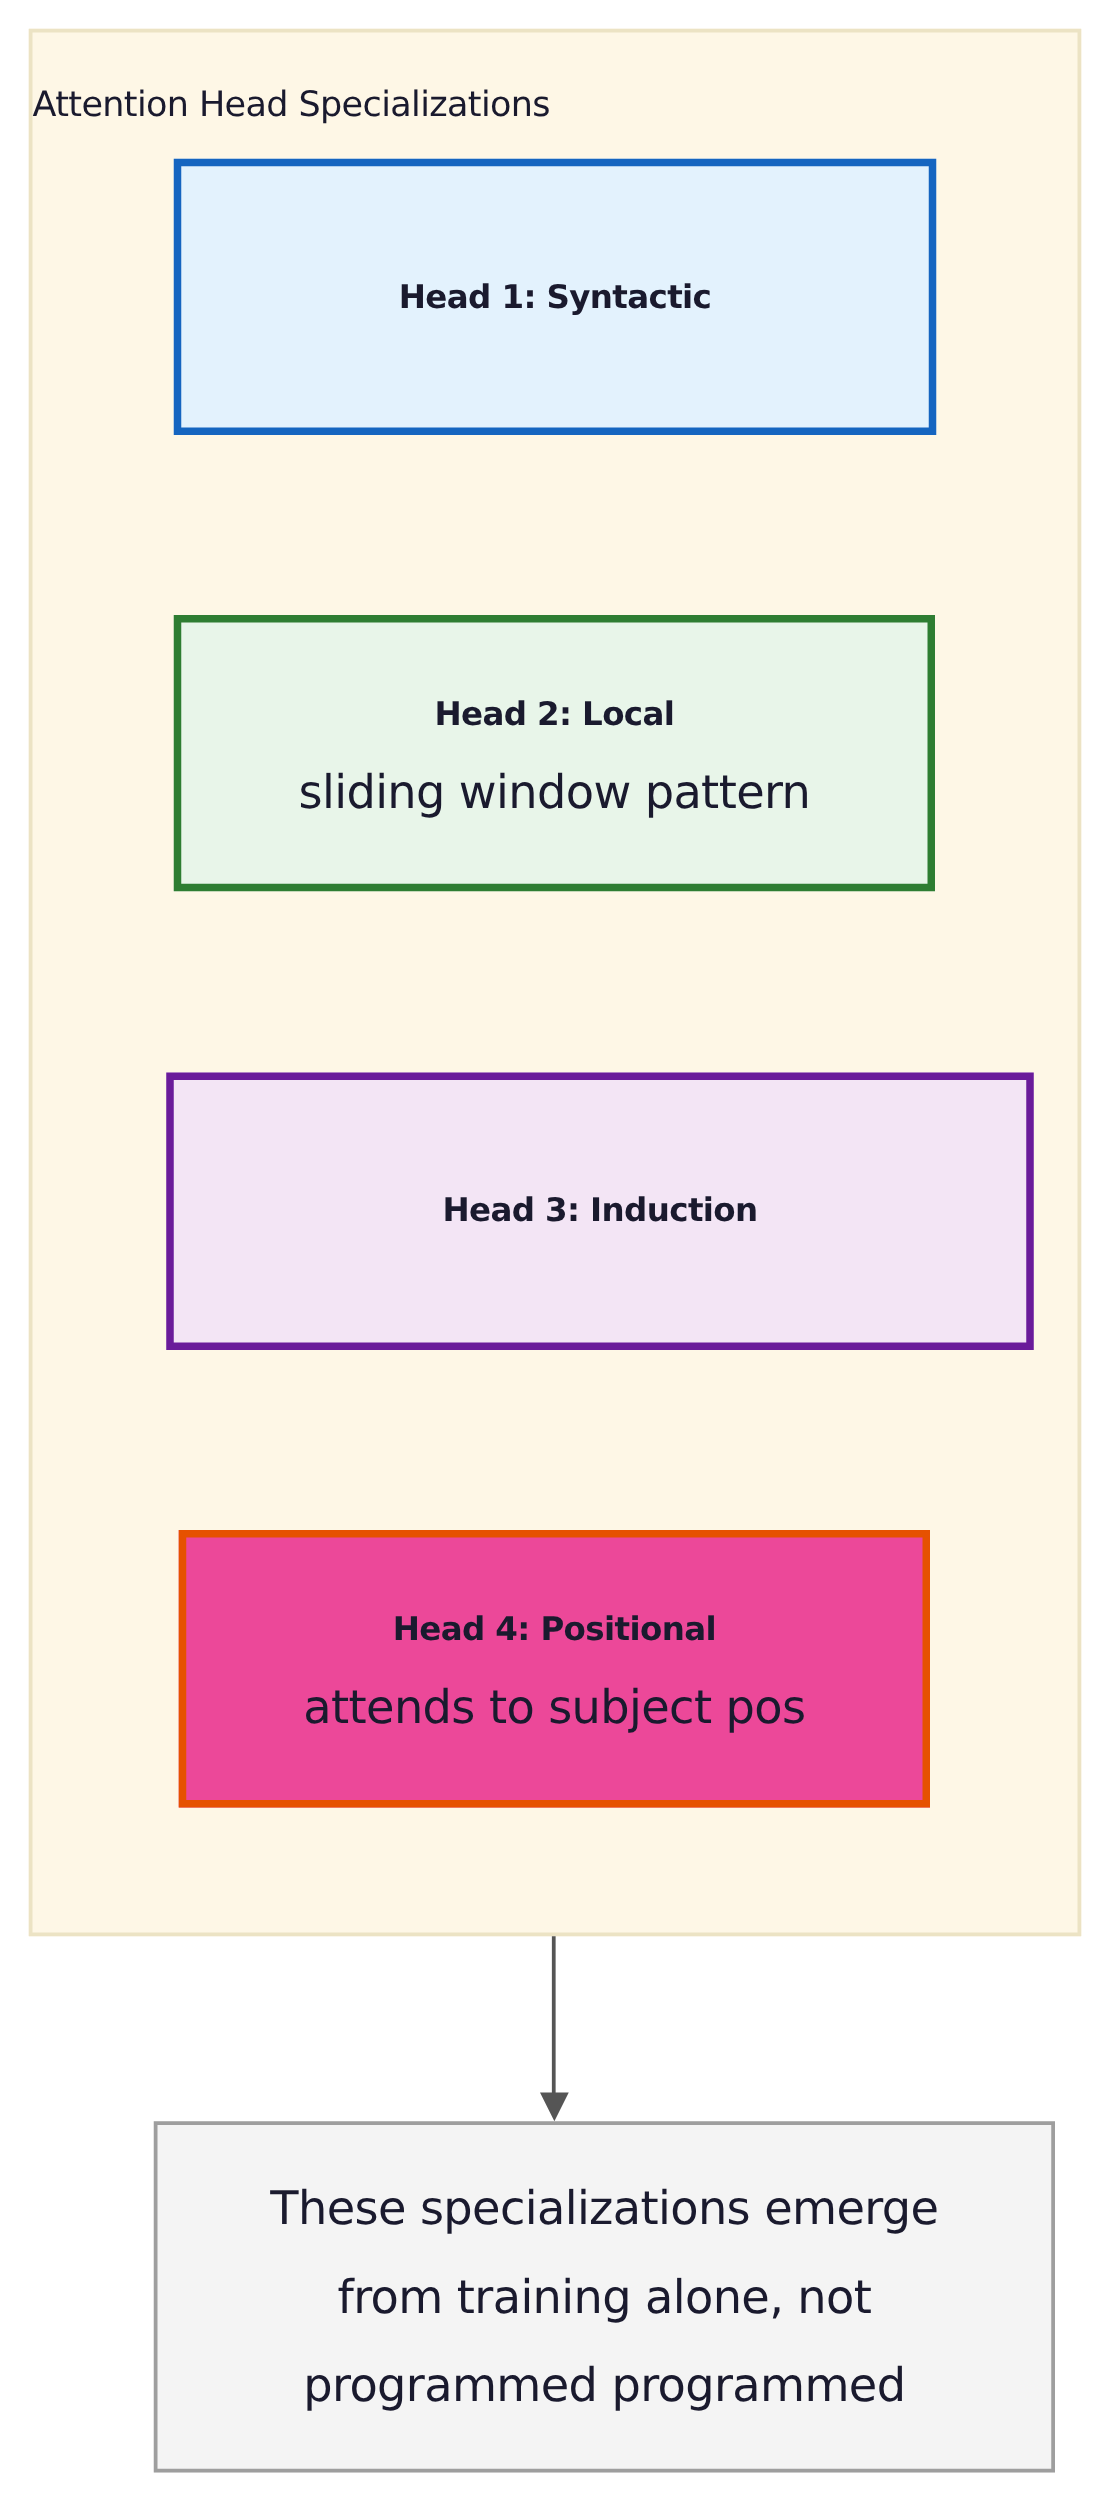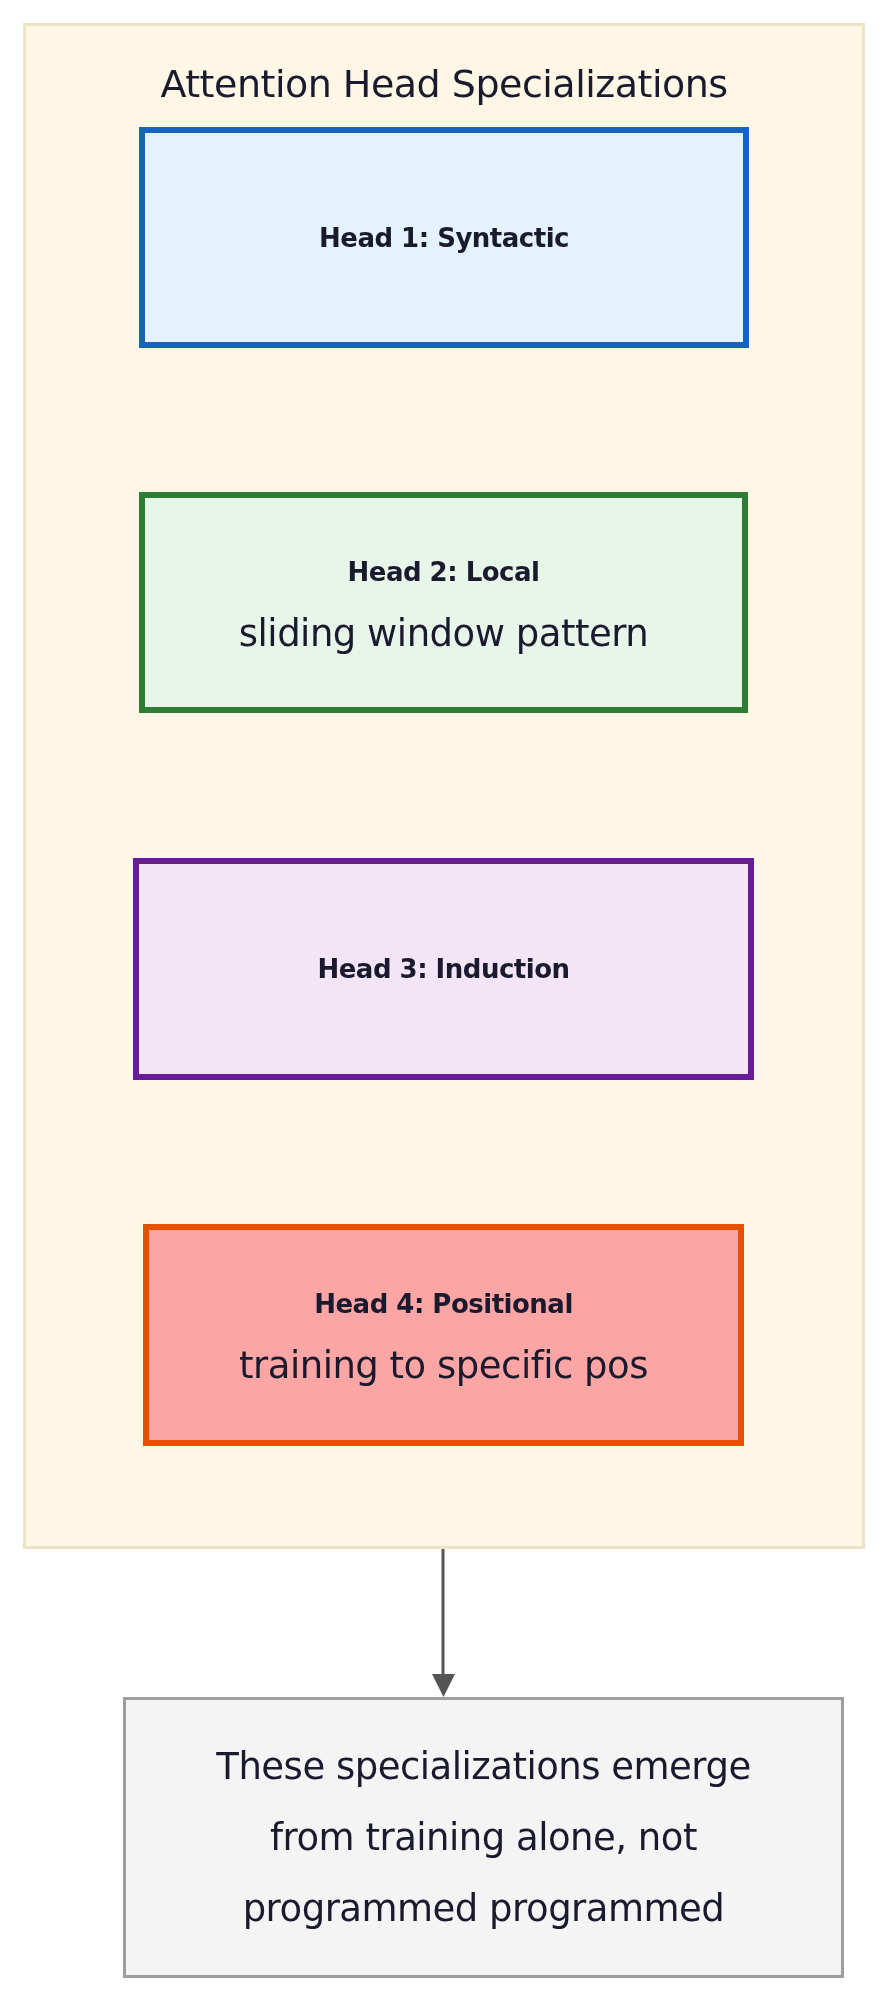--- a/index.html
+++ b/index.html
@@ -1,21 +1,21 @@
 <!DOCTYPE html>
 <html><head>
 <meta charset="utf-8">
 <style>
   html, body { margin:0; padding:0; background:#ffffff; }
   body { width:888px; height:2001px; position:relative; overflow:hidden;
          font-family:"DejaVu Sans", "Liberation Sans", sans-serif; color:#1a1a2e; }
   .cluster { position:absolute; left:23px; top:23px; width:836px; height:1520px;
              background:#fef7e6; border:3px solid #ece3c4; }
   .cluster-title { position:absolute; left:0; width:100%; top:38px; margin:0;
-                   text-align:center; font-size:38px; font-weight:normal; line-height:40px;
+                   text-align:left; font-size:28px; font-weight:normal; line-height:40px;
                    letter-spacing:-0.5px; }
   .node { position:absolute; box-sizing:border-box; border-width:6px; border-style:solid;
           display:flex; flex-direction:column; align-items:center; justify-content:center; }
   .node .t { font-weight:bold; font-size:26px; line-height:62px; letter-spacing:-0.5px; }
   .node .s { font-size:37px; line-height:62px; letter-spacing:-0.5px; }
   .arrow { position:absolute; left:0; top:0; }
   .note { position:absolute; left:83px; top:1697px; width:721px; height:281px;
           box-sizing:border-box; background:#f4f4f4; border:3px solid #9e9e9e;
           display:flex; flex-direction:column; align-items:center; justify-content:center;margin-left:40px; }
   .note .line { font-size:37px; line-height:71px; letter-spacing:-0.5px; }
@@ -29,27 +29,27 @@
 
 <div class="node" style="left:139px; top:127px; width:610px; height:221px; border-color:#1565c0; background:#e3f2fd;">
   <div class="t">Head 1: Syntactic</div>
 </div>
 
 <div class="node" style="left:139px; top:492px; width:609px; height:221px; border-color:#2e7d32; background:#e8f5e9;align-items:center;">
   <div class="t">Head 2: Local</div>
   <div class="s">sliding window pattern</div>
 </div>
 
-<div class="node" style="left:133px; top:858px; width:621px; height:222px; border-color:#6a1b9a; background:#f3e5f5;">
+<div class="node" style="left:133px; top:858px; width:694px; height:222px; border-color:#6a1b9a; background:#f3e5f5;">
   <div class="t">Head 3: Induction</div>
 </div>
 
-<div class="node" style="left:143px; top:1224px; width:601px; height:222px; border-color:#e65100; background:#fca5a5;">
+<div class="node" style="left:143px; top:1224px; width:601px; height:222px; border-color:#e65100; background:#ec4899;">
   <div class="t">Head 4: Positional</div>
-  <div class="s">training to specific pos</div>
+  <div class="s">attends to subject pos</div>
 </div>
 
 <svg class="arrow" width="888" height="2001">
   <line x1="443" y1="1549" x2="443" y2="1676" stroke="#555555" stroke-width="3"></line>
   <polygon points="432,1674 455,1674 443.5,1697" fill="#555555"></polygon>
 </svg>
 
 <div class="note">
   <div class="line">These specializations emerge</div>
   <div class="line">from training alone, not</div>

